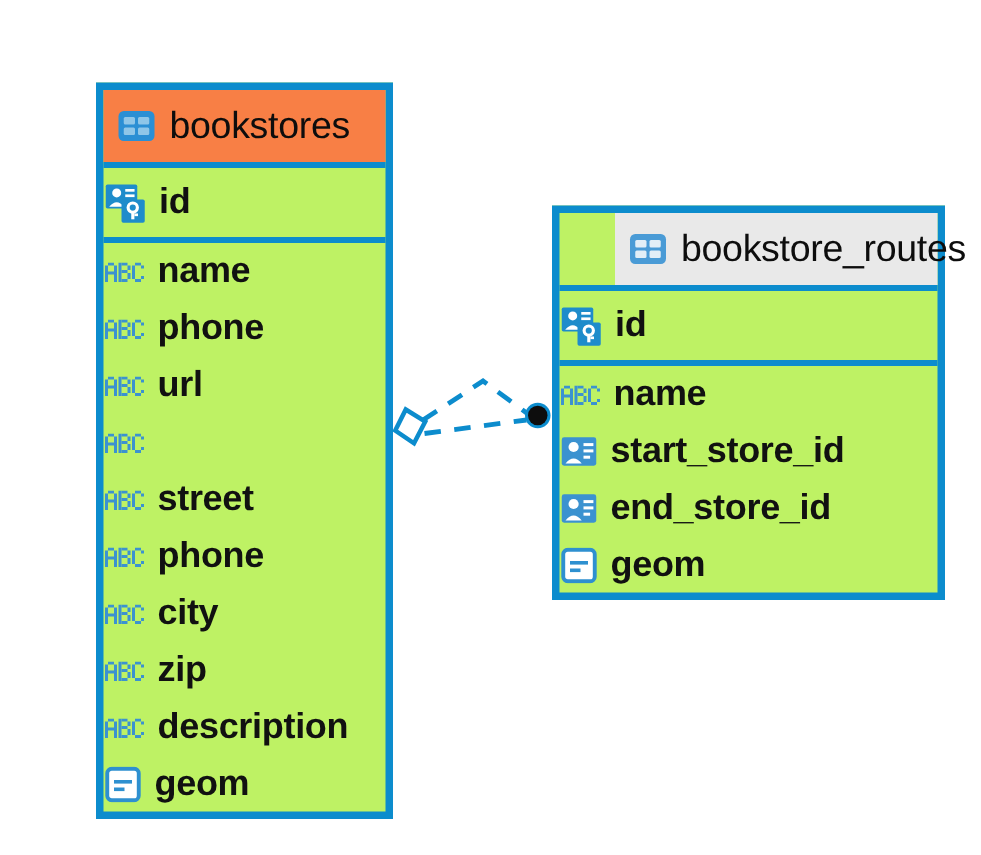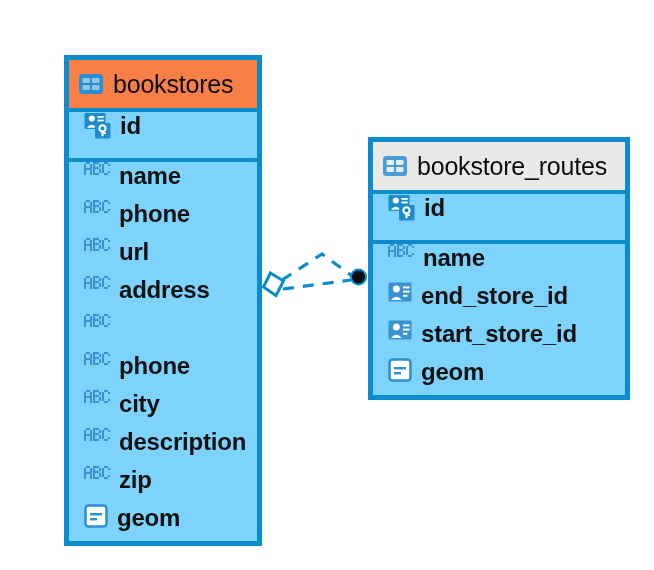--- a/index.html
+++ b/index.html
@@ -10,45 +10,45 @@
     position:relative;
     overflow:hidden;
   }
   .canvas{position:absolute;inset:0;}
 
   
   .entity{
     position:absolute;
     box-sizing:border-box;
     border:5px solid #0c8ccd;
-    background:#7dd3fc;
+    background:#bef264;
   }
   .entity-header{
     display:flex;align-items:center;
     gap:9px;
     padding:0 9px;
     box-sizing:border-box;
     height:48px;
   }
   .entity-header.accent{background:#f87f45;}
-  .entity-header.plain{background:#e9e9e9;}
+  .entity-header.plain{background:#e9e9e9;margin-left:37px;}
   .entity-title{
     font-size:25px;
     color:#0d0d0d;
     white-space:nowrap;
     letter-spacing:-0.2px;
   }
   .sep{height:4px;background:#0c8ccd;}
 
   .field-list{padding:0;font-weight:bold;}
   .field{
-    display:flex;
+    display:flex;align-items:center;
     gap:9px;
     height:38px;
-    padding:0 15px;
+    padding:0 1px;
     box-sizing:border-box;
     white-space:nowrap;
   }
   .field.pk{height:46px;}
   .field-label{
     font-size:24px;
     color:#111111;
     letter-spacing:-0.2px;
   }
   .field.pk .field-label{font-weight:bold;}
@@ -196,43 +196,43 @@
             <rect x="11" y="5" width="4" height="2"></rect>
               <rect x="15" y="7" width="2" height="4"></rect>
             <rect x="11" y="11" width="4" height="2"></rect>
             <rect x="20" y="0" width="4" height="2"></rect>
               <rect x="18" y="2" width="2" height="9"></rect>
             <rect x="24" y="2" width="2" height="2"></rect>
               <rect x="20" y="11" width="4" height="2"></rect>
             <rect x="24" y="9" width="2" height="2"></rect>
           </g>
         </svg>
-        <span class="field-label">address</span>
-      </div>
-
-      <div class="field">
-        <svg class="ico" width="26" height="13" viewBox="0 0 26 13">
-          <g fill="#3b92d0">
-            <rect x="0" y="2" width="2" height="11"></rect>
-              <rect x="6" y="2" width="2" height="11"></rect>
-            <rect x="2" y="0" width="4" height="2"></rect>
-              <rect x="2" y="6" width="4" height="2"></rect>
-            <rect x="9" y="0" width="2" height="13"></rect>
-            <rect x="11" y="0" width="4" height="2"></rect>
-              <rect x="15" y="2" width="2" height="3"></rect>
-            <rect x="11" y="5" width="4" height="2"></rect>
-              <rect x="15" y="7" width="2" height="4"></rect>
-            <rect x="11" y="11" width="4" height="2"></rect>
-            <rect x="20" y="0" width="4" height="2"></rect>
-              <rect x="18" y="2" width="2" height="9"></rect>
-            <rect x="24" y="2" width="2" height="2"></rect>
-              <rect x="20" y="11" width="4" height="2"></rect>
-            <rect x="24" y="9" width="2" height="2"></rect>
-          </g>
-        </svg>
+      </div>
+
+      <div class="field">
+        <svg class="ico" width="26" height="13" viewBox="0 0 26 13">
+          <g fill="#3b92d0">
+            <rect x="0" y="2" width="2" height="11"></rect>
+              <rect x="6" y="2" width="2" height="11"></rect>
+            <rect x="2" y="0" width="4" height="2"></rect>
+              <rect x="2" y="6" width="4" height="2"></rect>
+            <rect x="9" y="0" width="2" height="13"></rect>
+            <rect x="11" y="0" width="4" height="2"></rect>
+              <rect x="15" y="2" width="2" height="3"></rect>
+            <rect x="11" y="5" width="4" height="2"></rect>
+              <rect x="15" y="7" width="2" height="4"></rect>
+            <rect x="11" y="11" width="4" height="2"></rect>
+            <rect x="20" y="0" width="4" height="2"></rect>
+              <rect x="18" y="2" width="2" height="9"></rect>
+            <rect x="24" y="2" width="2" height="2"></rect>
+              <rect x="20" y="11" width="4" height="2"></rect>
+            <rect x="24" y="9" width="2" height="2"></rect>
+          </g>
+        </svg>
+        <span class="field-label">street</span>
       </div>
 
       <div class="field">
         <svg class="ico" width="26" height="13" viewBox="0 0 26 13">
           <g fill="#3b92d0">
             <rect x="0" y="2" width="2" height="11"></rect>
               <rect x="6" y="2" width="2" height="11"></rect>
             <rect x="2" y="0" width="4" height="2"></rect>
               <rect x="2" y="6" width="4" height="2"></rect>
             <rect x="9" y="0" width="2" height="13"></rect>
@@ -287,44 +287,44 @@
             <rect x="11" y="5" width="4" height="2"></rect>
               <rect x="15" y="7" width="2" height="4"></rect>
             <rect x="11" y="11" width="4" height="2"></rect>
             <rect x="20" y="0" width="4" height="2"></rect>
               <rect x="18" y="2" width="2" height="9"></rect>
             <rect x="24" y="2" width="2" height="2"></rect>
               <rect x="20" y="11" width="4" height="2"></rect>
             <rect x="24" y="9" width="2" height="2"></rect>
           </g>
         </svg>
+        <span class="field-label">zip</span>
+      </div>
+
+      <div class="field">
+        <svg class="ico" width="26" height="13" viewBox="0 0 26 13">
+          <g fill="#3b92d0">
+            <rect x="0" y="2" width="2" height="11"></rect>
+              <rect x="6" y="2" width="2" height="11"></rect>
+            <rect x="2" y="0" width="4" height="2"></rect>
+              <rect x="2" y="6" width="4" height="2"></rect>
+            <rect x="9" y="0" width="2" height="13"></rect>
+            <rect x="11" y="0" width="4" height="2"></rect>
+              <rect x="15" y="2" width="2" height="3"></rect>
+            <rect x="11" y="5" width="4" height="2"></rect>
+              <rect x="15" y="7" width="2" height="4"></rect>
+            <rect x="11" y="11" width="4" height="2"></rect>
+            <rect x="20" y="0" width="4" height="2"></rect>
+              <rect x="18" y="2" width="2" height="9"></rect>
+            <rect x="24" y="2" width="2" height="2"></rect>
+              <rect x="20" y="11" width="4" height="2"></rect>
+            <rect x="24" y="9" width="2" height="2"></rect>
+          </g>
+        </svg>
         <span class="field-label">description</span>
-      </div>
-
-      <div class="field">
-        <svg class="ico" width="26" height="13" viewBox="0 0 26 13">
-          <g fill="#3b92d0">
-            <rect x="0" y="2" width="2" height="11"></rect>
-              <rect x="6" y="2" width="2" height="11"></rect>
-            <rect x="2" y="0" width="4" height="2"></rect>
-              <rect x="2" y="6" width="4" height="2"></rect>
-            <rect x="9" y="0" width="2" height="13"></rect>
-            <rect x="11" y="0" width="4" height="2"></rect>
-              <rect x="15" y="2" width="2" height="3"></rect>
-            <rect x="11" y="5" width="4" height="2"></rect>
-              <rect x="15" y="7" width="2" height="4"></rect>
-            <rect x="11" y="11" width="4" height="2"></rect>
-            <rect x="20" y="0" width="4" height="2"></rect>
-              <rect x="18" y="2" width="2" height="9"></rect>
-            <rect x="24" y="2" width="2" height="2"></rect>
-              <rect x="20" y="11" width="4" height="2"></rect>
-            <rect x="24" y="9" width="2" height="2"></rect>
-          </g>
-        </svg>
-        <span class="field-label">zip</span>
       </div>
 
       <div class="field">
         <svg class="ico" width="24" height="24" viewBox="0 0 24 24">
           <rect x="1.5" y="1.5" width="21" height="21" rx="3" fill="#ffffff" stroke="#2e90d0" stroke-width="2.6"></rect>
           <rect x="6" y="9" width="12" height="2.4" fill="#2e90d0"></rect>
           <rect x="6" y="14" width="7" height="2.4" fill="#2e90d0"></rect>
         </svg>
         <span class="field-label">geom</span>
       </div>
@@ -391,33 +391,33 @@
 
       <div class="field">
         <svg class="ico" width="24" height="20" viewBox="0 0 24 20">
           <rect x="0.5" y="0.5" width="23" height="19" rx="1.6" fill="#3b92d0"></rect>
           <circle cx="8.4" cy="7" r="3.4" fill="#ffffff"></circle>
           <path d="M 3 18 q 5.4 -6.6 10.8 0 z" fill="#ffffff"></path>
           <rect x="15" y="4.4" width="6.6" height="2" fill="#ffffff"></rect>
           <rect x="15" y="8.6" width="6.6" height="2" fill="#ffffff"></rect>
           <rect x="15" y="12.8" width="4.4" height="2" fill="#ffffff"></rect>
         </svg>
-        <span class="field-label">end_store_id</span>
+        <span class="field-label">start_store_id</span>
       </div>
 
       <div class="field">
         <svg class="ico" width="24" height="20" viewBox="0 0 24 20">
           <rect x="0.5" y="0.5" width="23" height="19" rx="1.6" fill="#3b92d0"></rect>
           <circle cx="8.4" cy="7" r="3.4" fill="#ffffff"></circle>
           <path d="M 3 18 q 5.4 -6.6 10.8 0 z" fill="#ffffff"></path>
           <rect x="15" y="4.4" width="6.6" height="2" fill="#ffffff"></rect>
           <rect x="15" y="8.6" width="6.6" height="2" fill="#ffffff"></rect>
           <rect x="15" y="12.8" width="4.4" height="2" fill="#ffffff"></rect>
         </svg>
-        <span class="field-label">start_store_id</span>
+        <span class="field-label">end_store_id</span>
       </div>
 
       <div class="field">
         <svg class="ico" width="24" height="24" viewBox="0 0 24 24">
           <rect x="1.5" y="1.5" width="21" height="21" rx="3" fill="#ffffff" stroke="#2e90d0" stroke-width="2.6"></rect>
           <rect x="6" y="9" width="12" height="2.4" fill="#2e90d0"></rect>
           <rect x="6" y="14" width="7" height="2.4" fill="#2e90d0"></rect>
         </svg>
         <span class="field-label">geom</span>
       </div>

